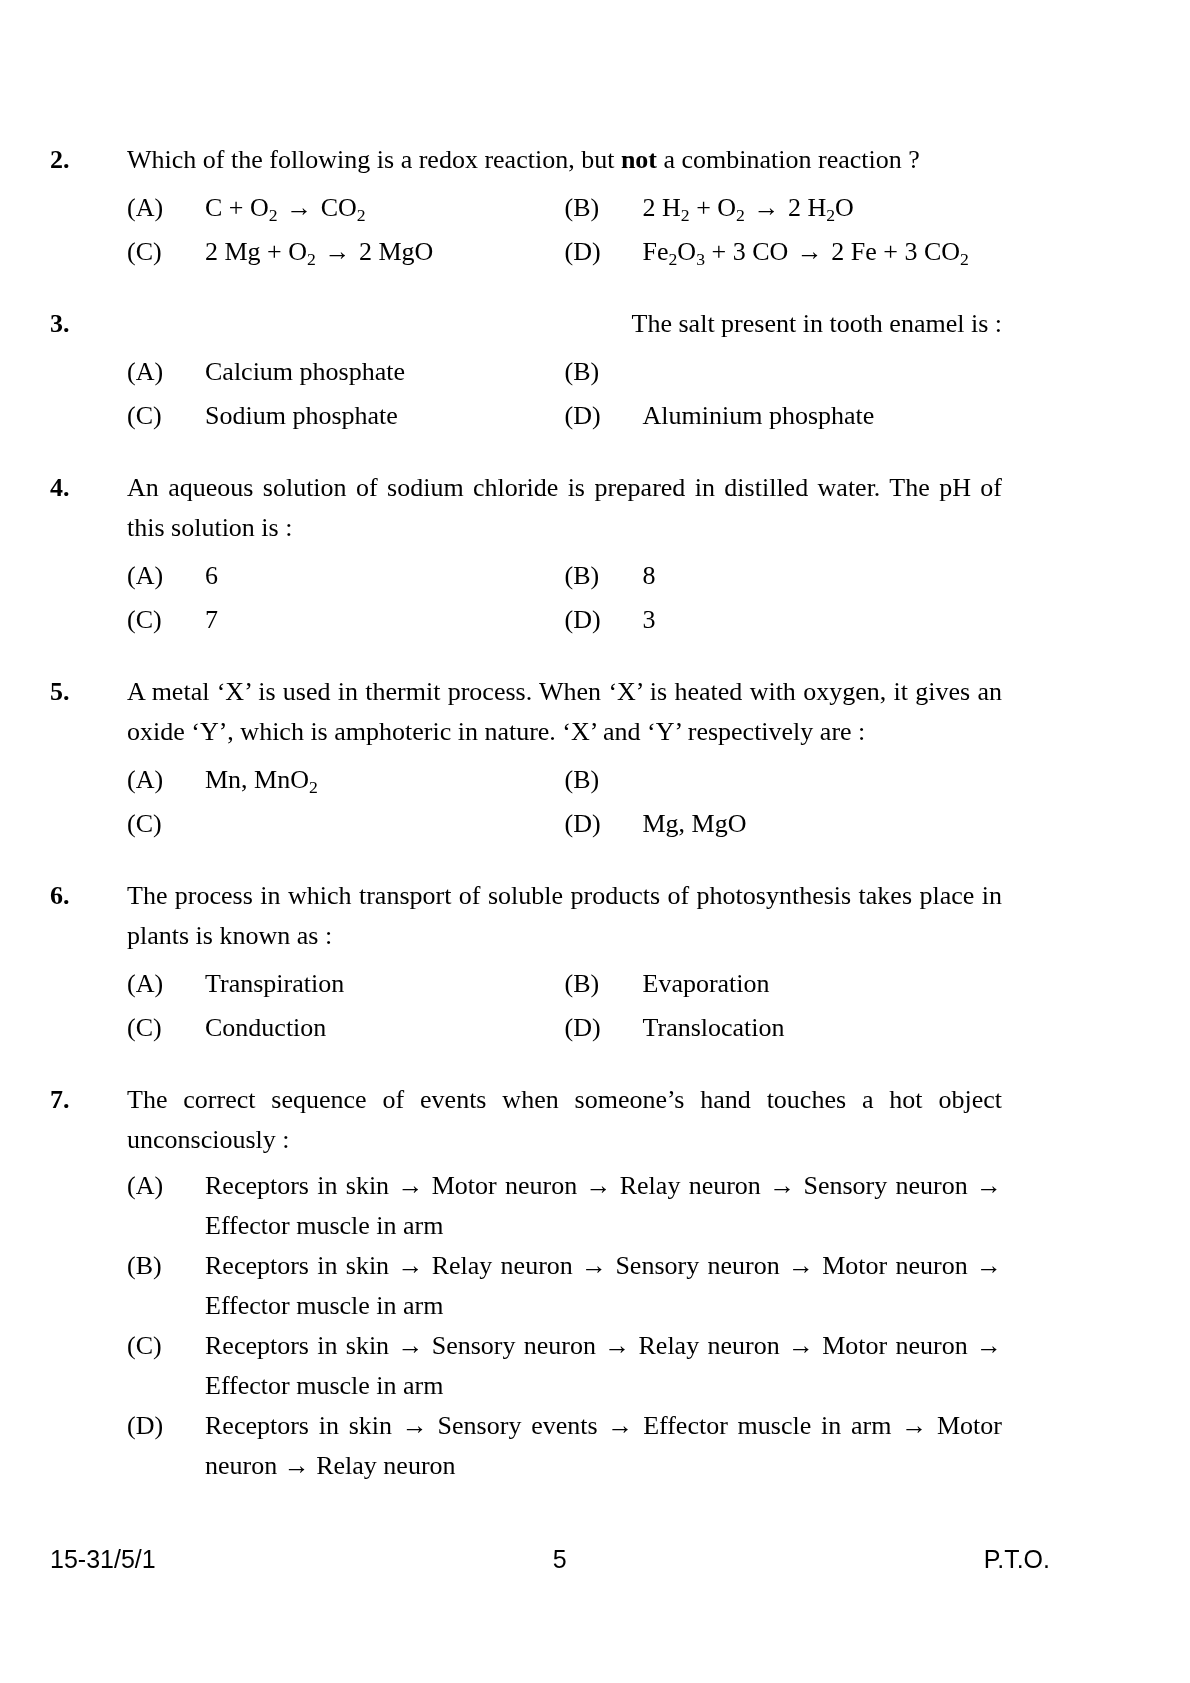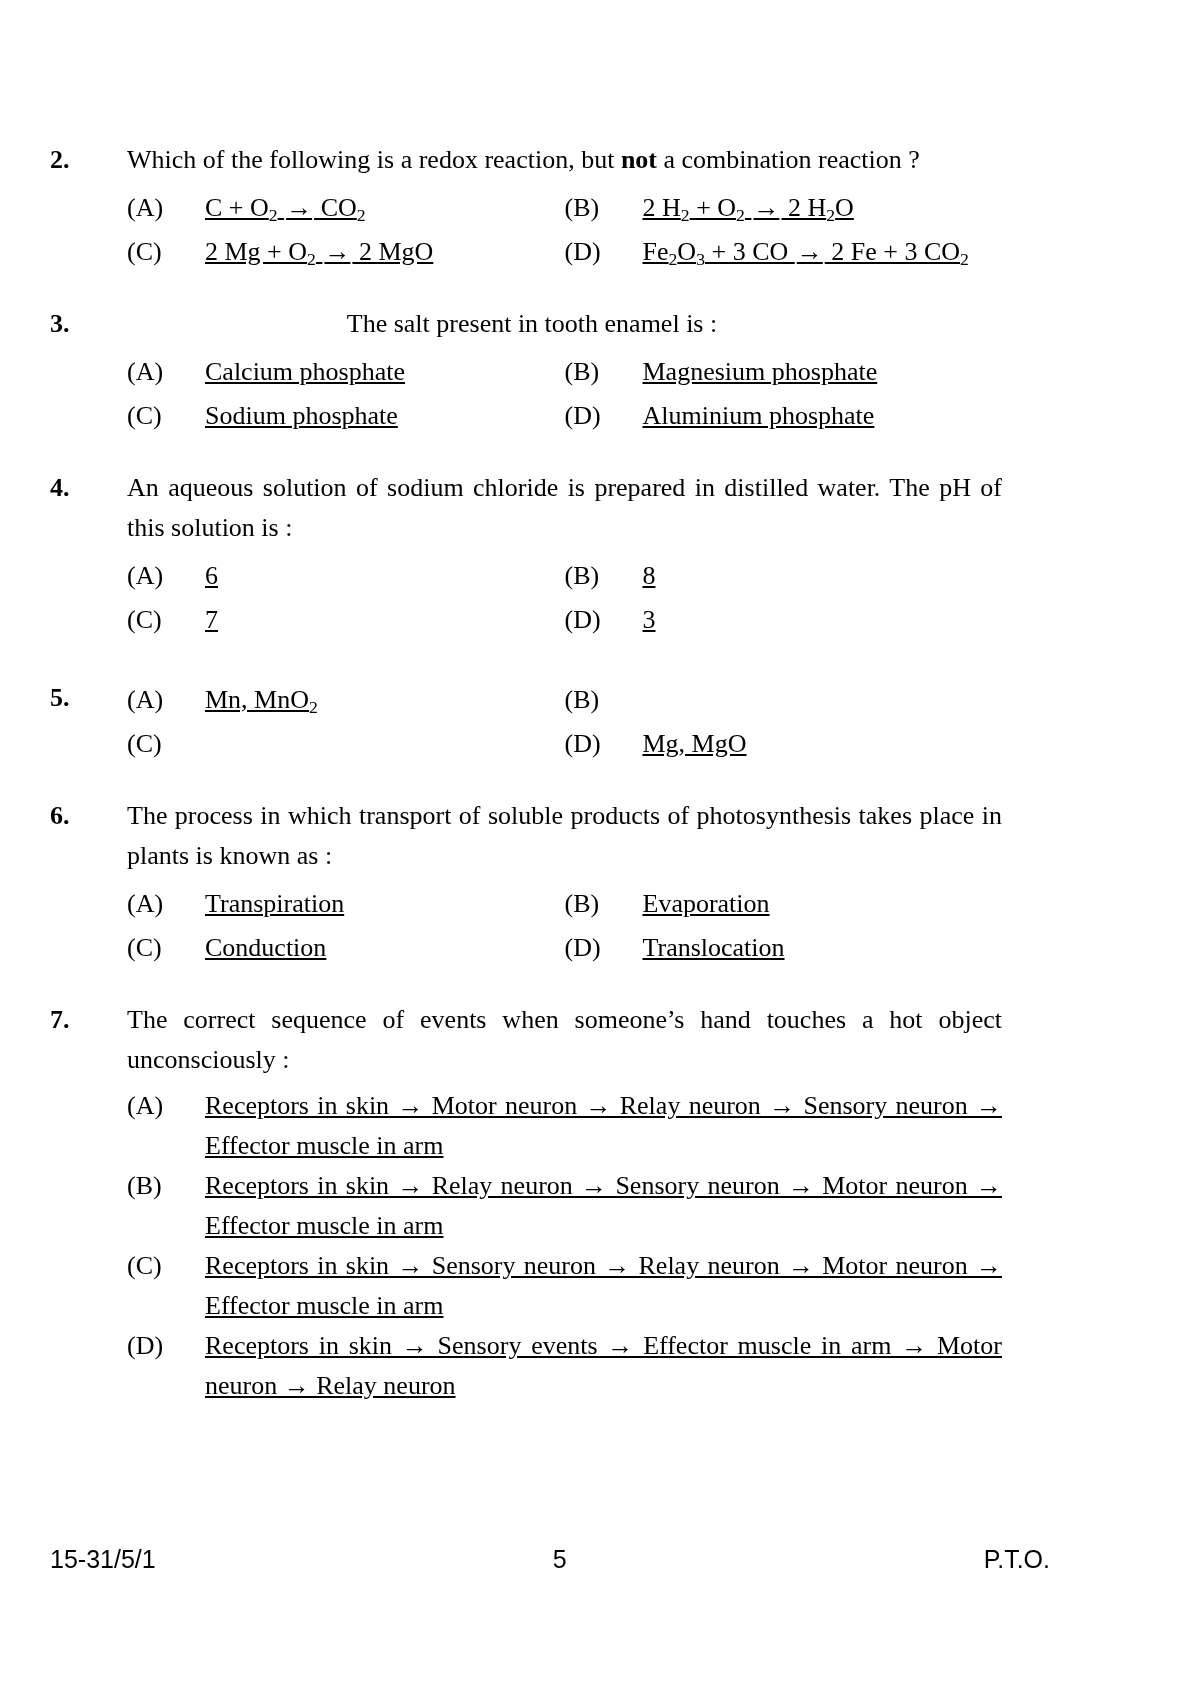--- a/index.html
+++ b/index.html
@@ -42,21 +42,21 @@
     font-size: 26px;
     line-height: 40px;
   }
   .q-stem {
     margin-left: 77px;
     font-size: 26px;
     line-height: 40px;
     text-align: justify;
     text-justify: inter-word;
   }
-  .q-stem.nojust { text-align: center; margin-left: 12px; }
+  .q-stem.nojust { text-align: right; margin-left: 12px; }
 
   
   .opts {
     margin-left: 77px;
     margin-top: 6px;
   }
   .opt-row {
     display: flex;
     width: 100%;
   }
@@ -67,21 +67,20 @@
     line-height: 44px;
   }
   .opt.half { width: 50%; box-sizing: border-box; }
   .opt.full { width: 100%; box-sizing: border-box; }
   .opt-lab {
     width: 78px;
     flex: 0 0 78px;
   }
   .opt-txt {
     flex: 1 1 auto;
-    text-decoration: underline;
   }
   .opt-txt.wrap {
     line-height: 40px;
     text-align: justify;
     text-justify: inter-word;
   }
   .opt.tall { line-height: 40px; }
 
   sub {
     font-size: 0.68em;
@@ -150,21 +149,20 @@
       <div class="q-num">3.</div>
       <div class="q-stem nojust">The salt present in tooth enamel is :</div>
       <div class="opts">
         <div class="opt-row">
           <div class="opt half">
             <span class="opt-lab">(A)</span>
             <span class="opt-txt">Calcium phosphate</span>
           </div>
           <div class="opt half">
             <span class="opt-lab">(B)</span>
-            <span class="opt-txt">Magnesium phosphate</span>
           </div>
         </div>
         <div class="opt-row">
           <div class="opt half">
             <span class="opt-lab">(C)</span>
             <span class="opt-txt">Sodium phosphate</span>
           </div>
           <div class="opt half">
             <span class="opt-lab">(D)</span>
             <span class="opt-txt">Aluminium phosphate</span>
@@ -199,20 +197,21 @@
             <span class="opt-txt">3</span>
           </div>
         </div>
       </div>
     </div>
 
     <div class="gap-md"></div>
 
     <div class="q">
       <div class="q-num">5.</div>
+      <div class="q-stem">A metal ‘X’ is used in thermit process. When ‘X’ is heated with oxygen, it gives an oxide ‘Y’, which is amphoteric in nature. ‘X’ and ‘Y’ respectively are :</div>
       <div class="opts">
         <div class="opt-row">
           <div class="opt half">
             <span class="opt-lab">(A)</span>
             <span class="opt-txt">Mn, MnO<sub>2</sub></span>
           </div>
           <div class="opt half">
             <span class="opt-lab">(B)</span>
           </div>
         </div>

